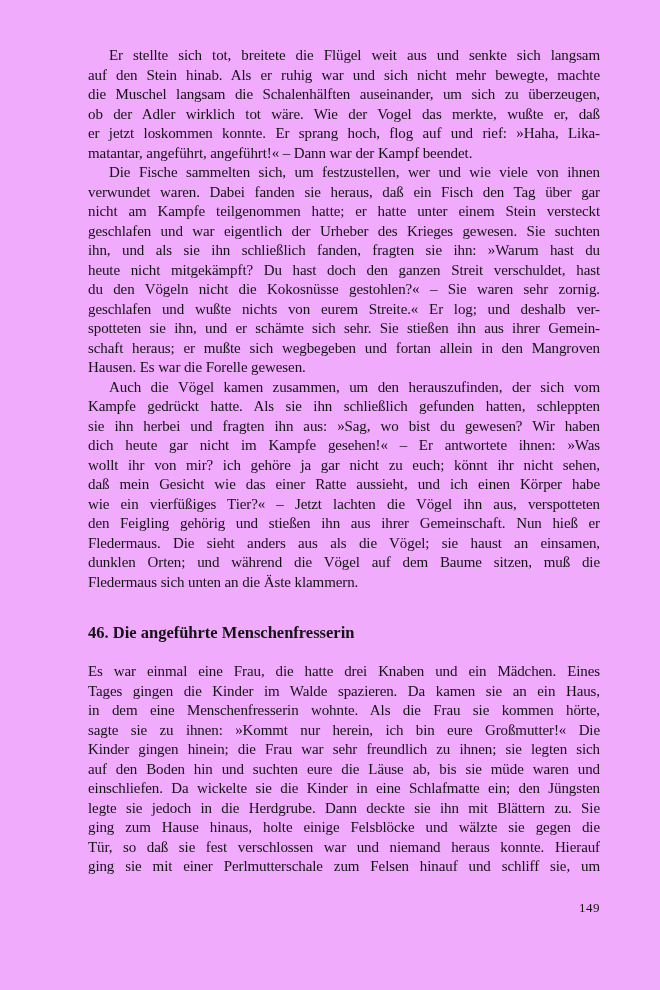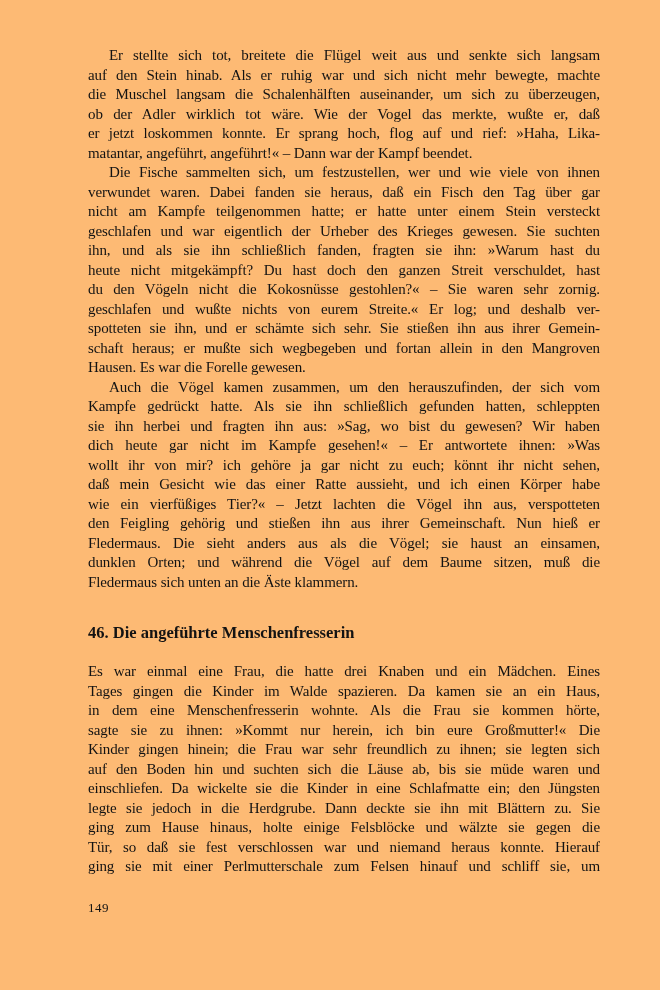--- a/index.html
+++ b/index.html
@@ -5,21 +5,21 @@
   html, body {
     margin: 0;
     padding: 0;
     background: #ffffff;
   }
   .page {
     position: relative;
     box-sizing: border-box;
     width: 660px;
     height: 990px;
-    background: #fdba74;
+    background: #f0abfc;
     padding: 46px 60px 0 88px;
     font-family: "Liberation Serif", "DejaVu Serif", serif;
     font-size: 15px;
     line-height: 19.5px;
     color: #131313;
     letter-spacing: -0.1px;
     overflow: hidden;
   }
   .para { margin: 0; padding: 0; }
   .line {
@@ -31,21 +31,21 @@
   .line.indent { padding-left: 21px; }
   .heading {
     font-weight: bold;
     font-size: 16.5px;
     line-height: 22px;
     text-align: left;
     letter-spacing: 0;
     margin: 30px 0 18px 0;
   }
   .pagenum {
-    text-align: left;
+    text-align: right;
     font-size: 13px;
     letter-spacing: 0.5px;
     margin-top: 21px;
   }
 </style>
 </head>
 <body>
 
 <div class="page">
   <div class="textcol" id="text-before">
@@ -85,21 +85,21 @@
       </div>
     </div>
   <div class="heading">46. Die angeführte Menschenfresserin</div>
   <div class="textcol" id="text-after">
       <div class="para">
         <div class="line">Es war einmal eine Frau, die hatte drei Knaben und ein Mädchen. Eines</div>
         <div class="line">Tages gingen die Kinder im Walde spazieren. Da kamen sie an ein Haus,</div>
         <div class="line">in dem eine Menschenfresserin wohnte. Als die Frau sie kommen hörte,</div>
         <div class="line">sagte sie zu ihnen: »Kommt nur herein, ich bin eure Großmutter!« Die</div>
         <div class="line">Kinder gingen hinein; die Frau war sehr freundlich zu ihnen; sie legten sich</div>
-        <div class="line">auf den Boden hin und suchten sich die Läuse ab, bis sie müde waren und</div>
+        <div class="line">auf den Boden hin und suchten eure die Läuse ab, bis sie müde waren und</div>
         <div class="line">einschliefen. Da wickelte sie die Kinder in eine Schlafmatte ein; den Jüngsten</div>
         <div class="line">legte sie jedoch in die Herdgrube. Dann deckte sie ihn mit Blättern zu. Sie</div>
         <div class="line">ging zum Hause hinaus, holte einige Felsblöcke und wälzte sie gegen die</div>
         <div class="line">Tür, so daß sie fest verschlossen war und niemand heraus konnte. Hierauf</div>
         <div class="line">ging sie mit einer Perlmutterschale zum Felsen hinauf und schliff sie, um</div>
       </div>
     </div>
   <div class="pagenum">149</div>
 </div>
 

